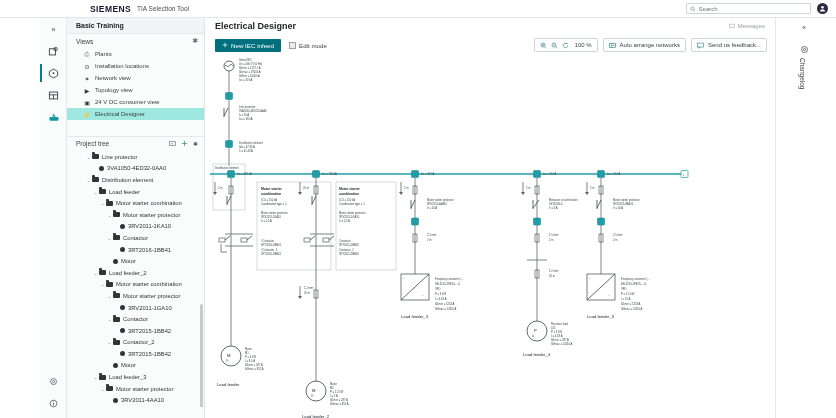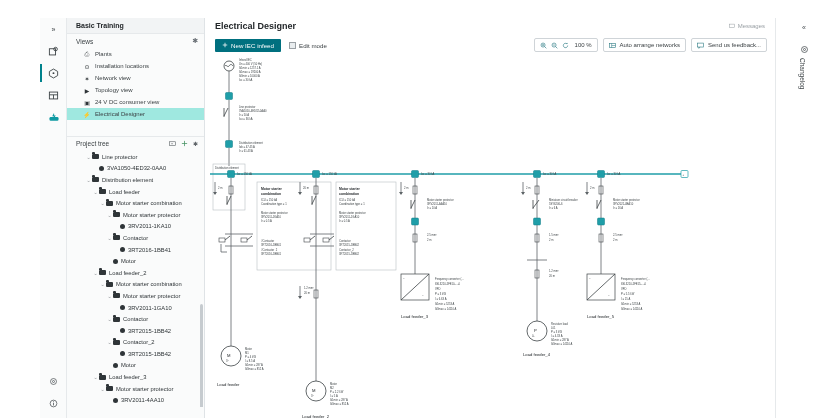--- a/index.html
+++ b/index.html
@@ -111,20 +111,39 @@
     writing-mode:vertical-rl; }
 
   .vline{ position:absolute; left:775px; top:18px; width:1px; height:400px;
     background:#e6e9eb; }
 </style>
 </head>
 <body>
 
 <div id="app">
 
+  <div class="topbar">
+    <div class="siemens-logo">SIEMENS</div>
+    <div class="app-name">TIA Selection Tool</div>
+    <div class="topbar-right">
+      <div class="search-box">
+        <svg width="6" height="6" viewBox="0 0 16 16">
+          <circle cx="7" cy="7" r="4.6" fill="none" stroke="#6a7076" stroke-width="1.6"></circle>
+          <line x1="10.3" y1="10.3" x2="14.5" y2="14.5" stroke="#6a7076" stroke-width="1.6"></line>
+        </svg>
+        <input placeholder="Search" style="">
+      </div>
+      <div class="avatar">
+        <svg width="7" height="7" viewBox="0 0 16 16">
+          <circle cx="8" cy="5" r="3" fill="#fff"></circle>
+          <path d="M2 15c0-3.3 2.7-5.5 6-5.5s6 2.2 6 5.5z" fill="#fff"></path>
+        </svg>
+      </div>
+    </div>
+  </div>
 
   <div class="outer-left"></div>
 
   <div class="rail">
     <div class="rail-ico">
       <span style="font-size:7px;">»</span>
     </div>
     <div class="rail-ico">
       <svg width="11" height="11" viewBox="0 0 16 16">
         <rect x="2" y="4" width="9" height="9" fill="none" stroke="#3c4245" stroke-width="1.3"></rect>

